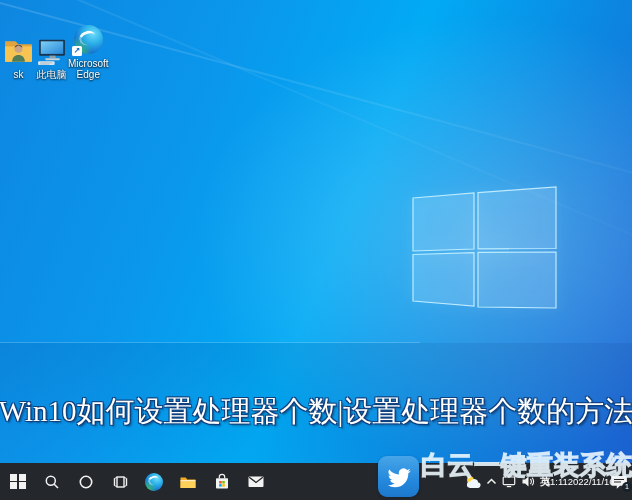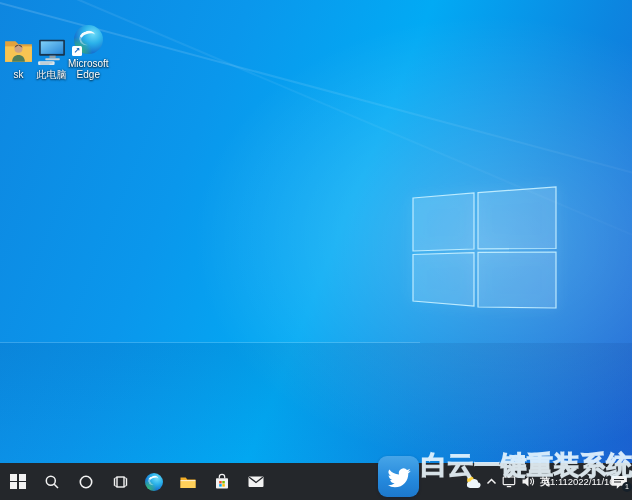--- a/index.html
+++ b/index.html
@@ -131,20 +131,21 @@
     <div class="desk-item">
       <div class="desk-ico">
         <div class="edge-orb"></div>
         <span class="sc-badge">↗</span>
       </div>
       <div class="desk-label">Microsoft Edge</div>
     </div>
 
   </div>
 
+  <div class="banner">Win10如何设置处理器个数|设置处理器个数的方法</div>
 
   <div class="taskbar">
     <div class="tb-left">
 
       <div class="tb-btn">
         <span class="start-grid">
             <i></i>
             <i></i>
             <i></i>
             <i></i>

